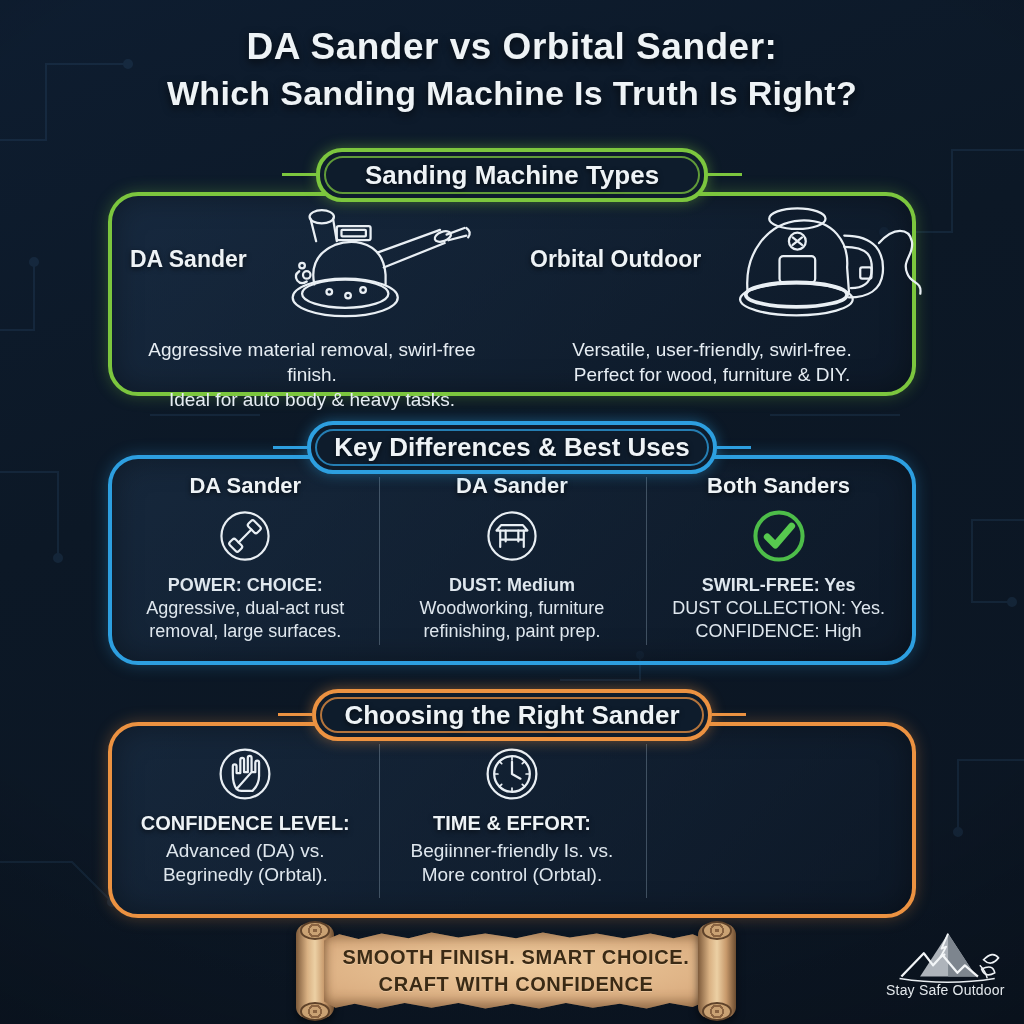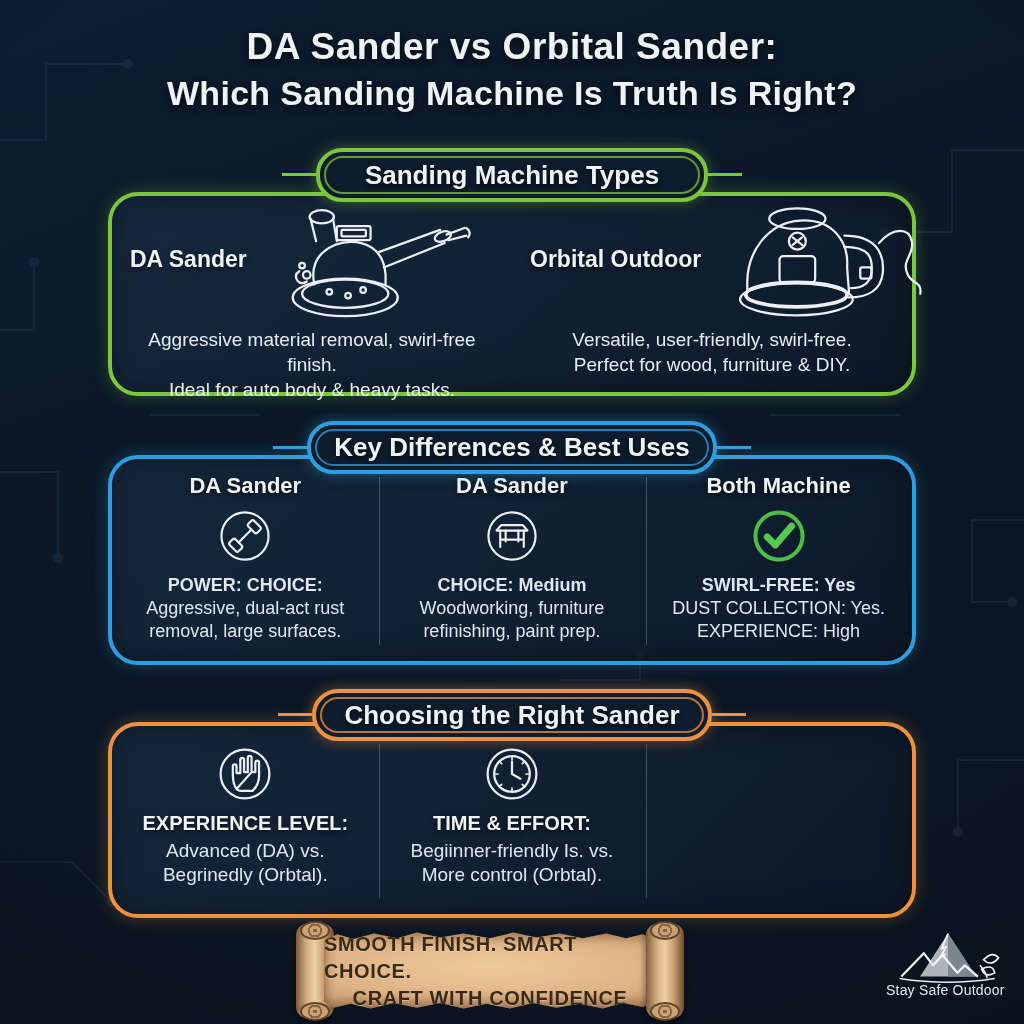--- a/index.html
+++ b/index.html
@@ -44,40 +44,40 @@
   .panel-green{border:4px solid #7cc63e;box-shadow:0 0 16px rgba(124,198,62,.30),inset 0 0 30px rgba(0,0,0,.35);}
   .panel-blue{border:4px solid #2d9fe0;box-shadow:0 0 16px rgba(45,159,224,.30),inset 0 0 30px rgba(0,0,0,.35);}
   .panel-orange{border:4px solid #ec9241;box-shadow:0 0 16px rgba(236,146,65,.30),inset 0 0 30px rgba(0,0,0,.35);}
 
   
   .types-grid{display:flex;height:100%;}
   .type-card{width:50%;position:relative;display:flex;flex-direction:column;}
   .type-top{flex:1;display:flex;align-items:center;justify-content:flex-start;padding:2px 6px 0 18px;}
   .type-name{font-size:23px;font-weight:800;white-space:nowrap;text-shadow:0 2px 5px rgba(0,0,0,.6);}
   .sander-art{width:230px;height:122px;margin-left:2px;flex:none;}
-  .type-desc{margin:7px 10px 18px 10px;text-align:center;font-size:19px;line-height:25px;
+  .type-desc{margin:17px 10px 18px 10px;text-align:center;font-size:19px;line-height:25px;
        font-weight:500;color:#e6edf3;}
 
   
   .cols{display:flex;height:100%;position:relative;}
   .cols .divider{position:absolute;top:18px;bottom:16px;width:1px;
        background:rgba(190,215,235,.28);}
   .d1{left:33.4%;} .d2{left:66.7%;}
   .col{width:33.33%;display:flex;flex-direction:column;align-items:center;padding-top:14px;}
   .col-title{font-size:22px;font-weight:800;text-shadow:0 2px 5px rgba(0,0,0,.6);}
   .col-icon{width:58px;height:58px;margin:8px 0 9px 0;}
   .col-line{font-size:18px;line-height:23px;font-weight:500;color:#dfe7ee;text-align:center;}
   .col-line.strong{font-weight:700;}
   .choose .col{padding-top:18px;}
   .choose .col-icon{margin:0 0 8px 0;width:60px;height:60px;}
   .choose .col-title{font-size:20px;margin-bottom:4px;}
   .choose .col-line{font-size:19px;line-height:24px;}
 
   
-  .scroll-banner{position:absolute;left:296px;top:924px;width:388px;height:94px;z-index:4;}
+  .scroll-banner{position:absolute;left:296px;top:924px;width:440px;height:94px;z-index:4;}
   .scroll-body{position:absolute;left:28px;right:28px;top:7px;bottom:7px;
        background:radial-gradient(120% 95% at 50% 45%,#eecb9d 0%,#ddb184 45%,#c89a6c 76%,#ad7f58 100%);
        box-shadow:inset 0 8px 10px rgba(90,55,25,.40),inset 0 -9px 12px rgba(70,40,18,.45);
        clip-path:polygon(0% 12%,4% 4%,9% 10%,15% 3%,22% 9%,28% 2%,35% 8%,42% 3%,50% 9%,57% 2%,64% 8%,71% 3%,78% 9%,85% 3%,91% 9%,96% 4%,100% 12%,100% 87%,96% 95%,90% 90%,84% 97%,77% 91%,70% 96%,63% 90%,56% 97%,49% 91%,42% 97%,35% 90%,28% 96%,21% 90%,14% 97%,8% 91%,3% 96%,0% 88%);
        display:flex;flex-direction:column;align-items:center;justify-content:center;}
   .scroll-line{font-size:20px;font-weight:800;color:#3a2a15;letter-spacing:.6px;line-height:27px;
        text-shadow:0 1px 0 rgba(255,235,205,.35);}
   .scroll-roll{position:absolute;width:38px;top:0;bottom:0;border-radius:11px;
        background:linear-gradient(90deg,#7d5a3a 0%,#d9b183 30%,#ecd0a4 50%,#c89a6c 74%,#6b4c30 100%);
        box-shadow:0 4px 8px rgba(0,0,0,.55);}
@@ -223,34 +223,34 @@
 
       <div class="col">
         <div class="col-title">DA Sander</div>
         <svg class="col-icon" viewBox="0 0 64 64">
           <g class="lineart">
               <circle cx="32" cy="32" r="26"></circle>
             <path d="M15,26 L49,26 L44,20 L20,20 Z"></path>
             <path d="M19,26 V44 M45,26 V44 M25,26 V38 M39,26 V38 M19,36 H45"></path>
           </g>
         </svg>
-        <div class="col-line strong">CHOICE: Medium</div>
+        <div class="col-line strong">DUST: Medium</div>
         <div class="col-line">Woodworking, furniture</div>
         <div class="col-line">refinishing, paint prep.</div>
       </div>
 
       <div class="col">
-        <div class="col-title">Both Machine</div>
+        <div class="col-title">Both Sanders</div>
         <svg class="col-icon" viewBox="0 0 64 64">
           <circle cx="32" cy="32" r="26" fill="none" stroke="#4dbd49" stroke-width="4.5"></circle>
           <path d="M19,33 L28,42 L46,21" fill="none" stroke="#57c94f" stroke-width="7.5" stroke-linecap="round" stroke-linejoin="round"></path>
         </svg>
         <div class="col-line strong">SWIRL-FREE: Yes</div>
         <div class="col-line">DUST COLLECTION: Yes.</div>
-        <div class="col-line">EXPERIENCE: High</div>
+        <div class="col-line">CONFIDENCE: High</div>
       </div>
     </div>
   </div>
 
   <div class="pill pill-orange" style="top:689px;width:392px;height:44px;">
     <span class="stub"></span>
     <span class="pill-text">Choosing the Right Sander</span>
   </div>
 
   <div class="panel panel-orange choose" style="top:722px;height:188px;">
@@ -263,21 +263,21 @@
         <svg class="col-icon" viewBox="0 0 64 64">
           <g class="lineart">
               <circle cx="32" cy="32" r="26"></circle>
             <path d="M23,48 C20,44 19,38 19,32 L19,24 C19,21 23,21 23,24 L23,31
                      M23,31 L27,31 L27,17 C27,14 31,14 31,17 L31,30
                      M31,30 L35,30 L35,15 C35,12 39,12 39,15 L39,30
                      M39,30 L43,30 L43,20 C43,17 47,17 47,20 L47,34
                      C47,42 44,46 40,50 L28,50 C26,50 24,49 23,48 Z"></path>
           </g>
         </svg>
-        <div class="col-title">EXPERIENCE LEVEL:</div>
+        <div class="col-title">CONFIDENCE LEVEL:</div>
         <div class="col-line">Advanced (DA) vs.</div>
         <div class="col-line">Begrinedly (Orbtal).</div>
       </div>
 
       <div class="col">
         <svg class="col-icon" viewBox="0 0 64 64">
           <g class="lineart">
               <circle cx="32" cy="32" r="26"></circle>
               <circle cx="32" cy="32" r="19"></circle>
             <path d="M32,32 L32,19 M32,32 L41,37"></path>

